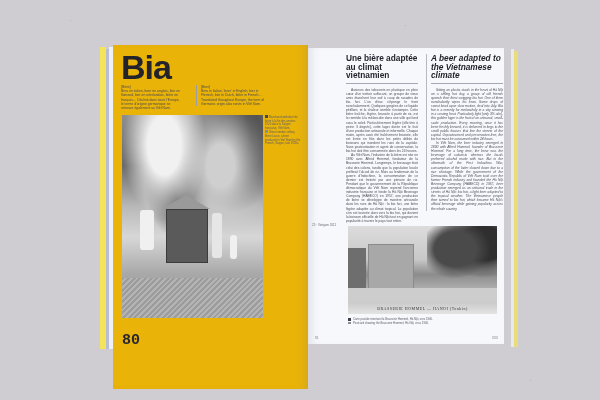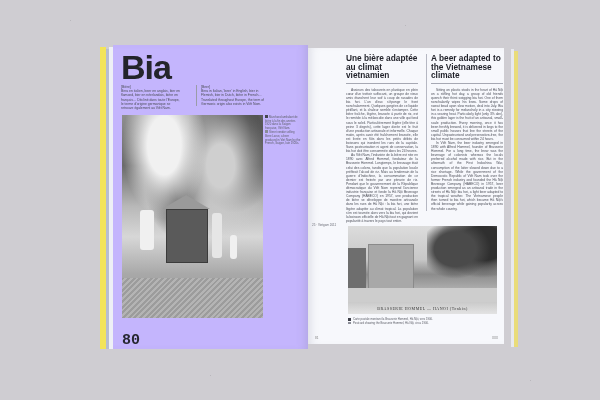--- a/index.html
+++ b/index.html
@@ -13,22 +13,22 @@
 
   
   .book { position: absolute; left: 100px; top: 45px; width: 420px; height: 305px; }
   .yellow-edge-left { position: absolute; left: 0; top: 2px; width: 6px; height: 302px; background: #f3e45a; }
   .blue-edge-left { position: absolute; left: 6px; top: 4px; width: 3px; height: 300px; background: #b7bdd2; }
   .pages-stack-left { position: absolute; left: 9px; top: 2px; width: 4px; height: 302px; background: #eef0f6; border-right: 1px solid #d6d8e0; }
   .yellow-edge-right { position: absolute; right: 2px; top: 6px; width: 4px; height: 296px; background: #e9dc7a; }
   .pages-stack-right { position: absolute; right: 6px; top: 4px; width: 3px; height: 298px; background: #e8e9ee; }
 
   .page-left {
-    position: absolute; left: 13px; top: 0; width: 195px; height: 304px;
-    background: #c4b5fd;
+    position: absolute; left: 13px; top: 0; width: 195px; height: 344px;
+    background: #eab308;
     box-shadow: inset -8px 0 10px -6px rgba(120,120,140,0.25);
   }
   .page-right {
     position: absolute; left: 208px; top: 3px; width: 196px; height: 296px;
     background: #f7f8fc;
     box-shadow: inset 8px 0 10px -6px rgba(120,120,140,0.22);
   }
 
   
   .title-bia {
@@ -73,21 +73,21 @@
     position: absolute; left: 9px; top: 287px;
     font-size: 15px; font-weight: 700; color: #262730; font-family: Liberation Mono, monospace;
   }
 
   
   .credit-small {
     position: absolute; left: 4px; top: 175px; font-size: 3px; color: #6a6c76;
   }
   .col { position: absolute; top: 6px; width: 72px; }
   .col.fr { left: 38px; }
-  .col.en { left: 118px; border-left: 0.5px solid #b5b7c2; padding-left: 4px; }
+  .col.en { left: 118px; border-left: 0.5px solid #b5b7c2; padding-left: 4px; font-style: italic; }
   .col-title {
     font-size: 8.3px; font-weight: 700; line-height: 8.6px; color: #1f2028;
     padding-bottom: 3px; border-bottom: 0.5px solid #a6a8b3; margin-bottom: 4px;
   }
   .col-body { font-size: 3.3px; line-height: 4.1px; color: #4c4e58; text-align: justify; }
   .col-body p { margin: 0; text-indent: 5px; }
 
   .photo-right {
     position: absolute; left: 40px; top: 178px; width: 149px; height: 88px;
     background: linear-gradient(180deg, #dcdcdc 0%, #c8c8c8 38%, #8c8c8c 55%, #b5b5b5 75%, #e3e3e3 100%);

